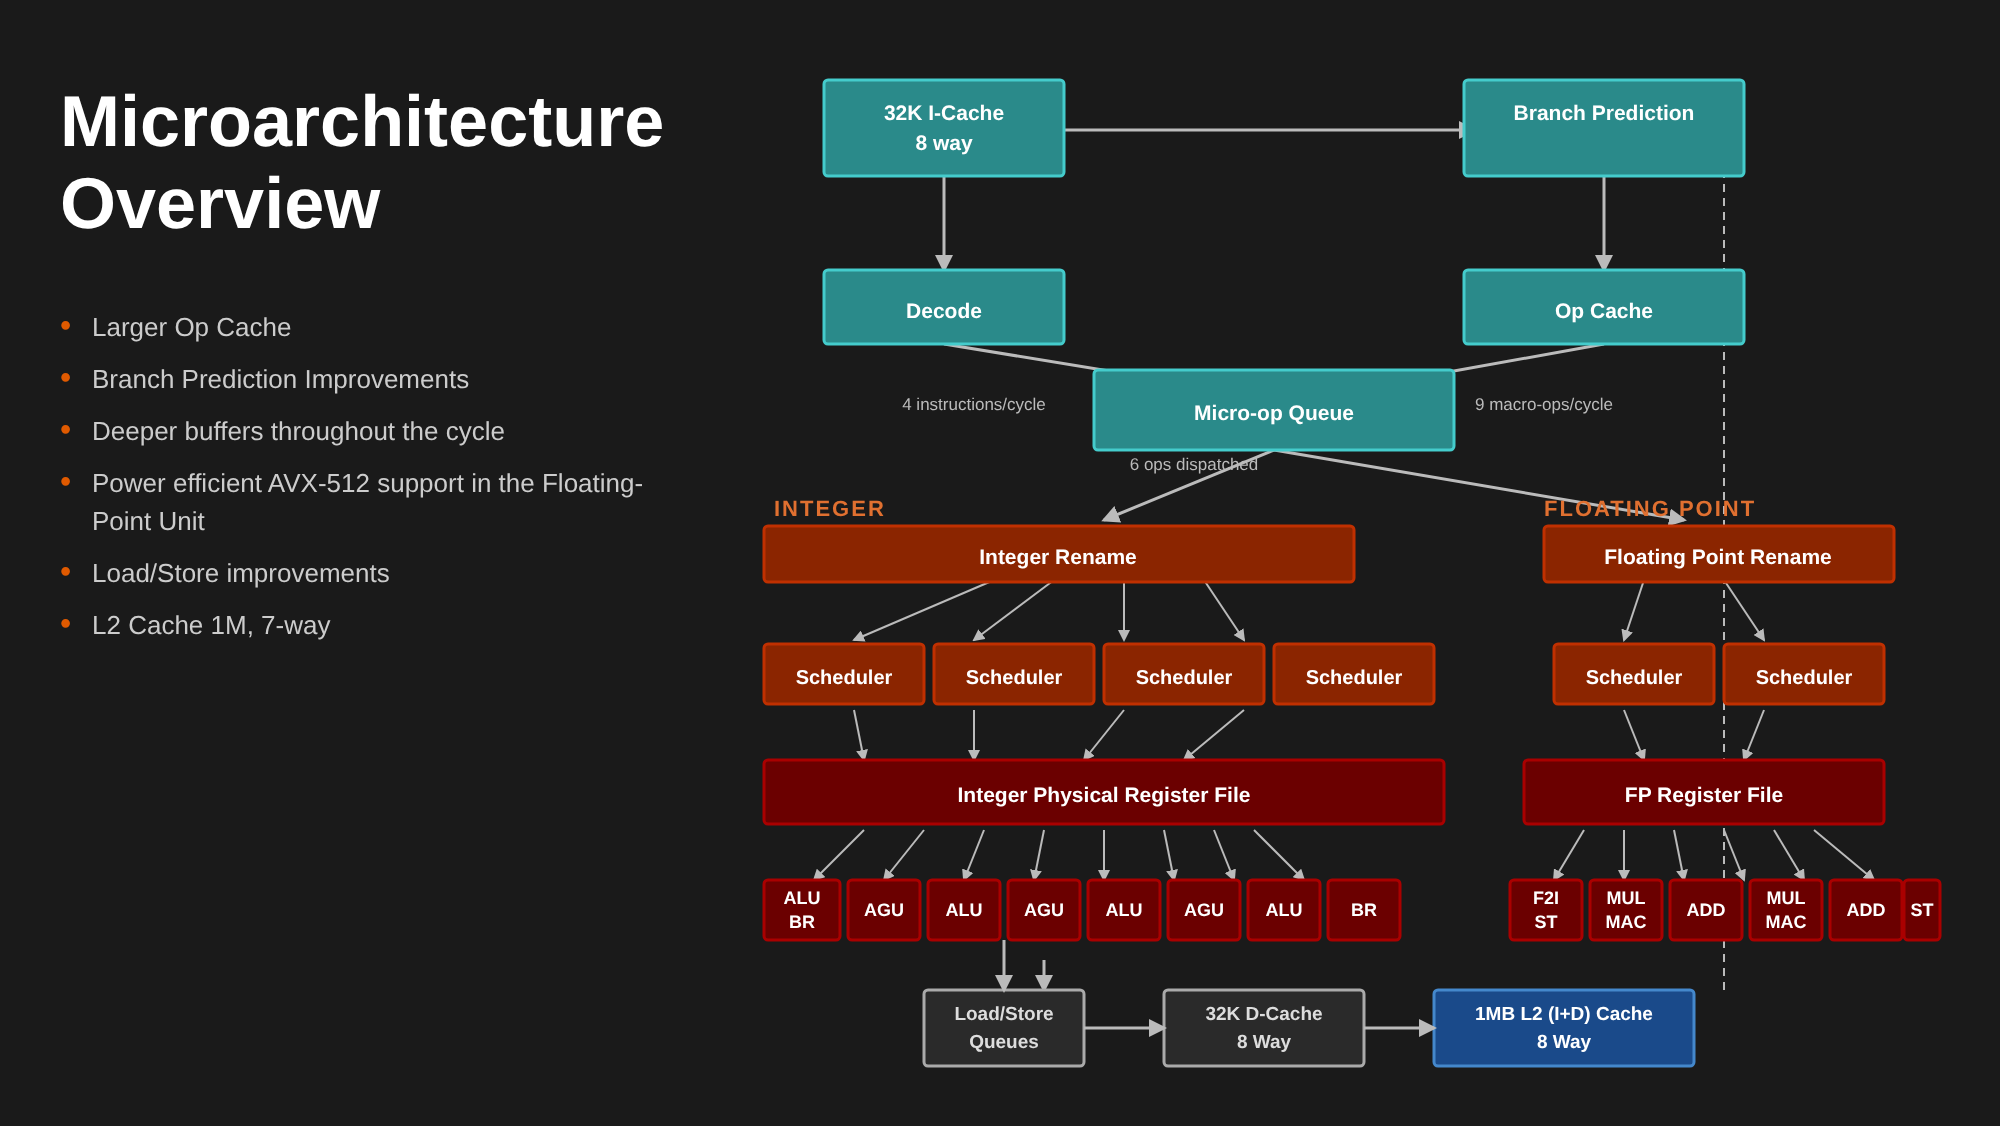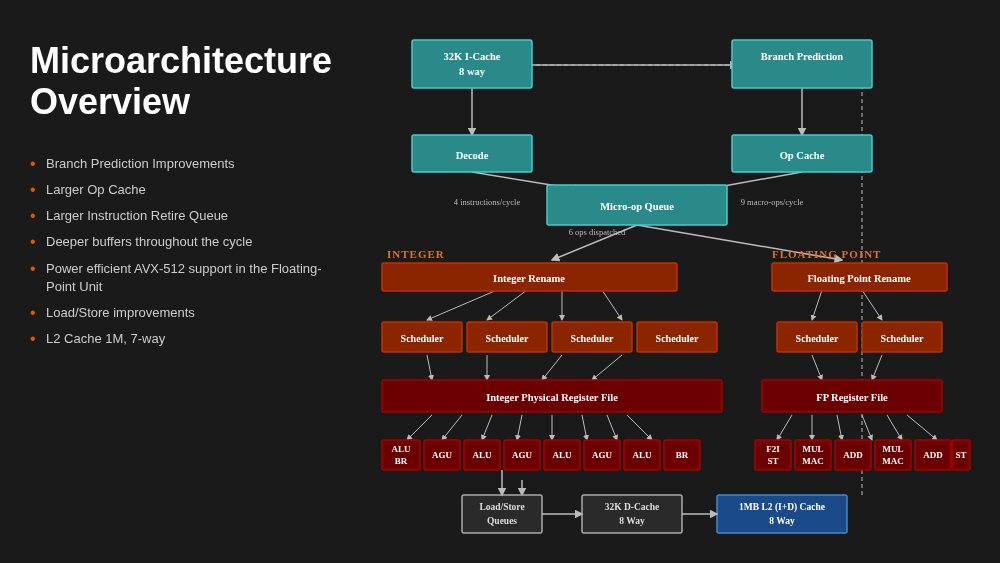--- a/index.html
+++ b/index.html
@@ -57,34 +57,32 @@
       left: 0;
       font-size: 16px;
       line-height: 1.1;
     }
 
     
     .right-panel {
       flex: 1;
       position: relative;
       margin-top: -10px;
-      font-family: Liberation Serif, serif;
     }
   </style>
 </head>
 <body>
 
 <div class="slide">
 
   <div class="left-panel">
     <h1 class="title">Microarchitecture<br>Overview</h1>
     <ul class="bullet-list">
+      <li>Larger Op Cache</li>
       <li>Branch Prediction Improvements</li>
-      <li>Larger Op Cache</li>
-      <li>Larger Instruction Retire Queue</li>
       <li>Deeper buffers throughout the cycle</li>
       <li>Power efficient AVX-512 support in the Floating-Point Unit</li>
       <li>Load/Store improvements</li>
       <li>L2 Cache 1M, 7-way</li>
     </ul>
   </div>
 
   <div class="right-panel">
     <svg width="620" height="530" viewBox="0 0 620 530">
 

